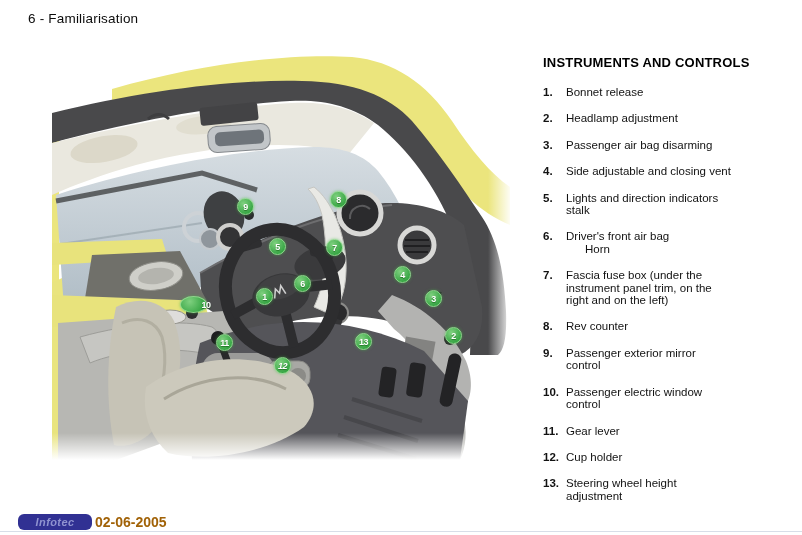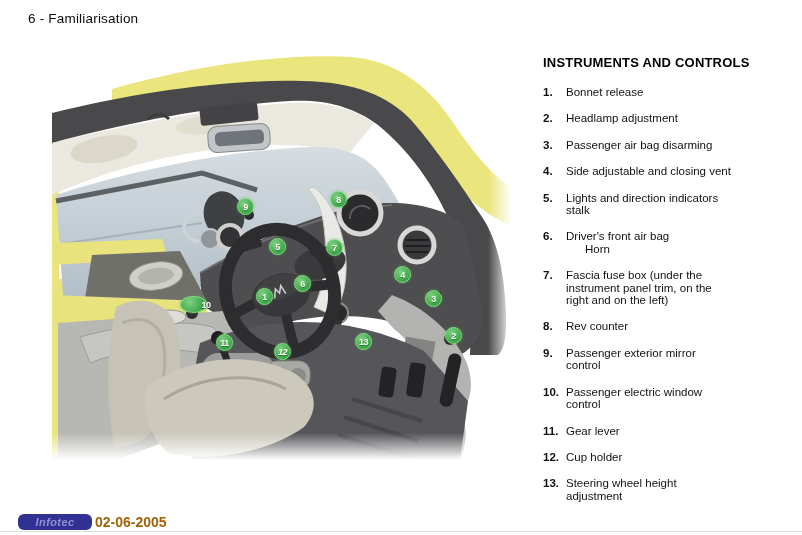--- a/index.html
+++ b/index.html
@@ -190,21 +190,21 @@
     <div class="callout" style="left:445px;top:327px;">2</div>
     <div class="callout" style="left:425px;top:290px;">3</div>
     <div class="callout" style="left:394px;top:266px;">4</div>
     <div class="callout" style="left:269px;top:238px;">5</div>
     <div class="callout" style="left:294px;top:275px;">6</div>
     <div class="callout" style="left:326px;top:239px;">7</div>
     <div class="callout" style="left:330px;top:191px;">8</div>
     <div class="callout" style="left:237px;top:198px;">9</div>
     <div class="callout" style="left:180px;top:296px;padding-left:25px;">10</div>
     <div class="callout" style="left:216px;top:334px;">11</div>
-    <div class="callout" style="left:274px;top:343px;font-style:italic;">12</div>
+    <div class="callout" style="left:274px;top:357px;font-style:italic;">12</div>
     <div class="callout" style="left:355px;top:333px;">13</div>
   </div>
 
   <div class="panel">
     <h2>INSTRUMENTS AND CONTROLS</h2>
     <ol>
       <li><span class="num">1.</span><span class="txt">Bonnet release</span></li>
       <li><span class="num">2.</span><span class="txt">Headlamp adjustment</span></li>
       <li><span class="num">3.</span><span class="txt">Passenger air bag disarming</span></li>
       <li><span class="num">4.</span><span class="txt">Side adjustable and closing vent</span></li>

